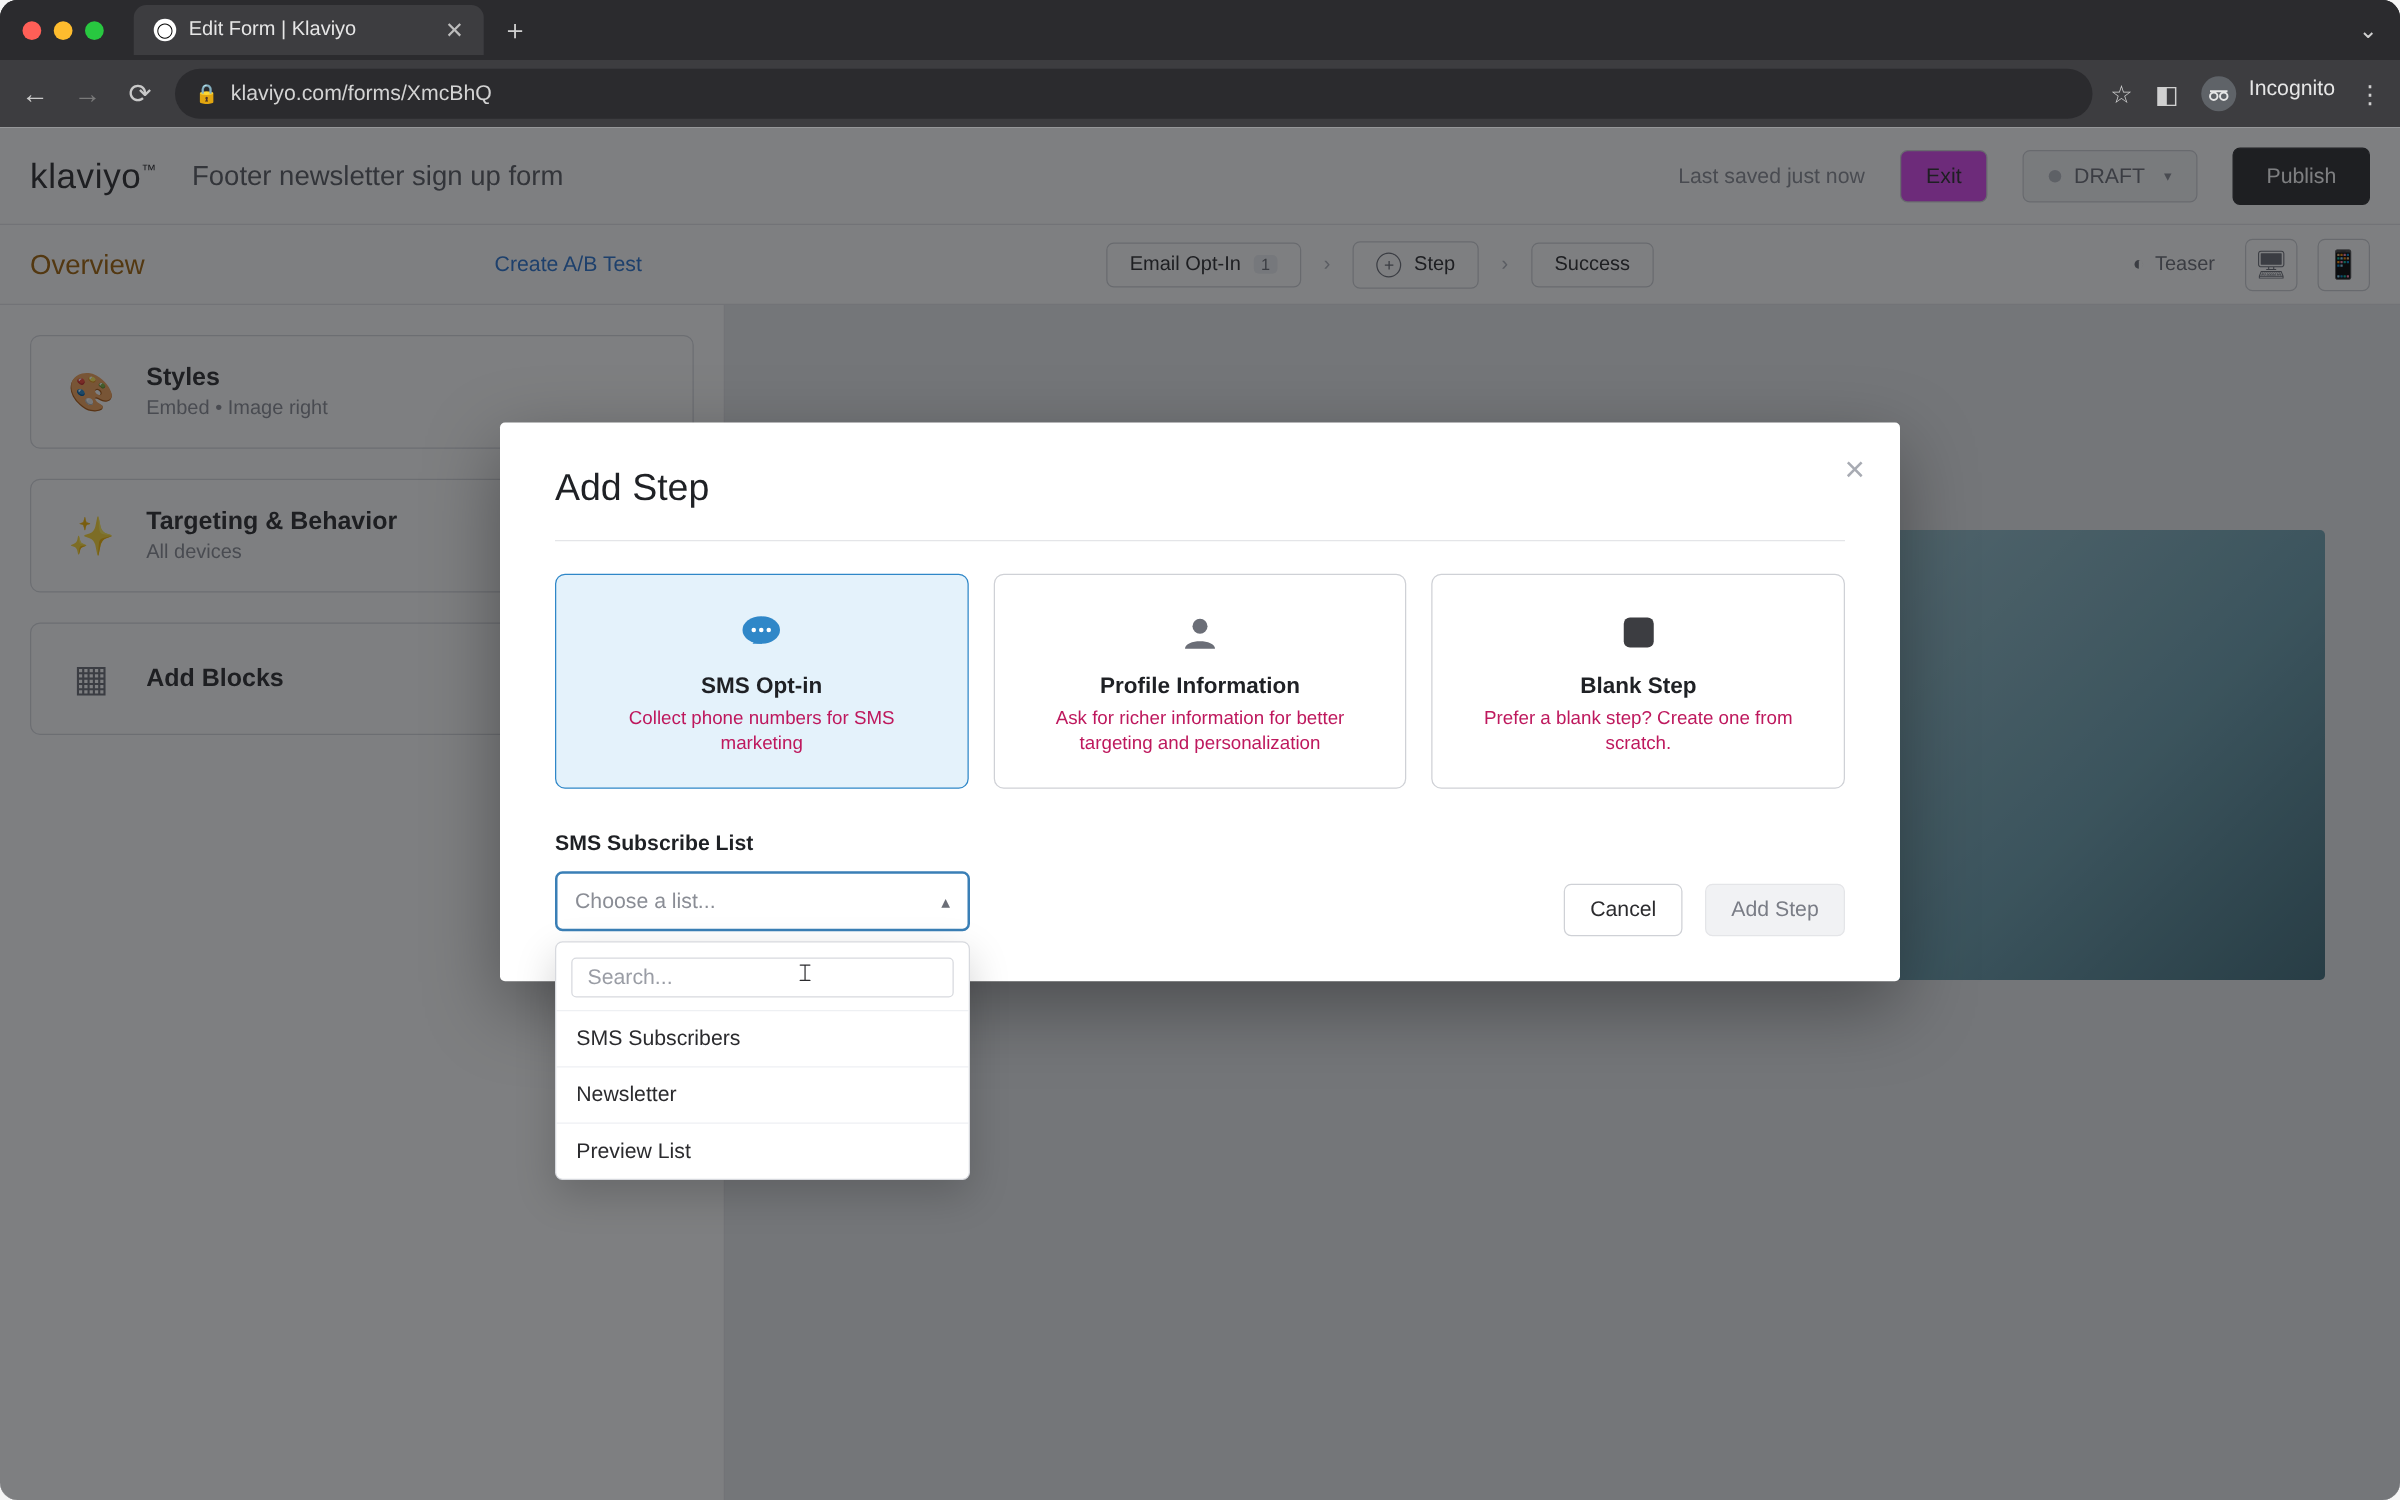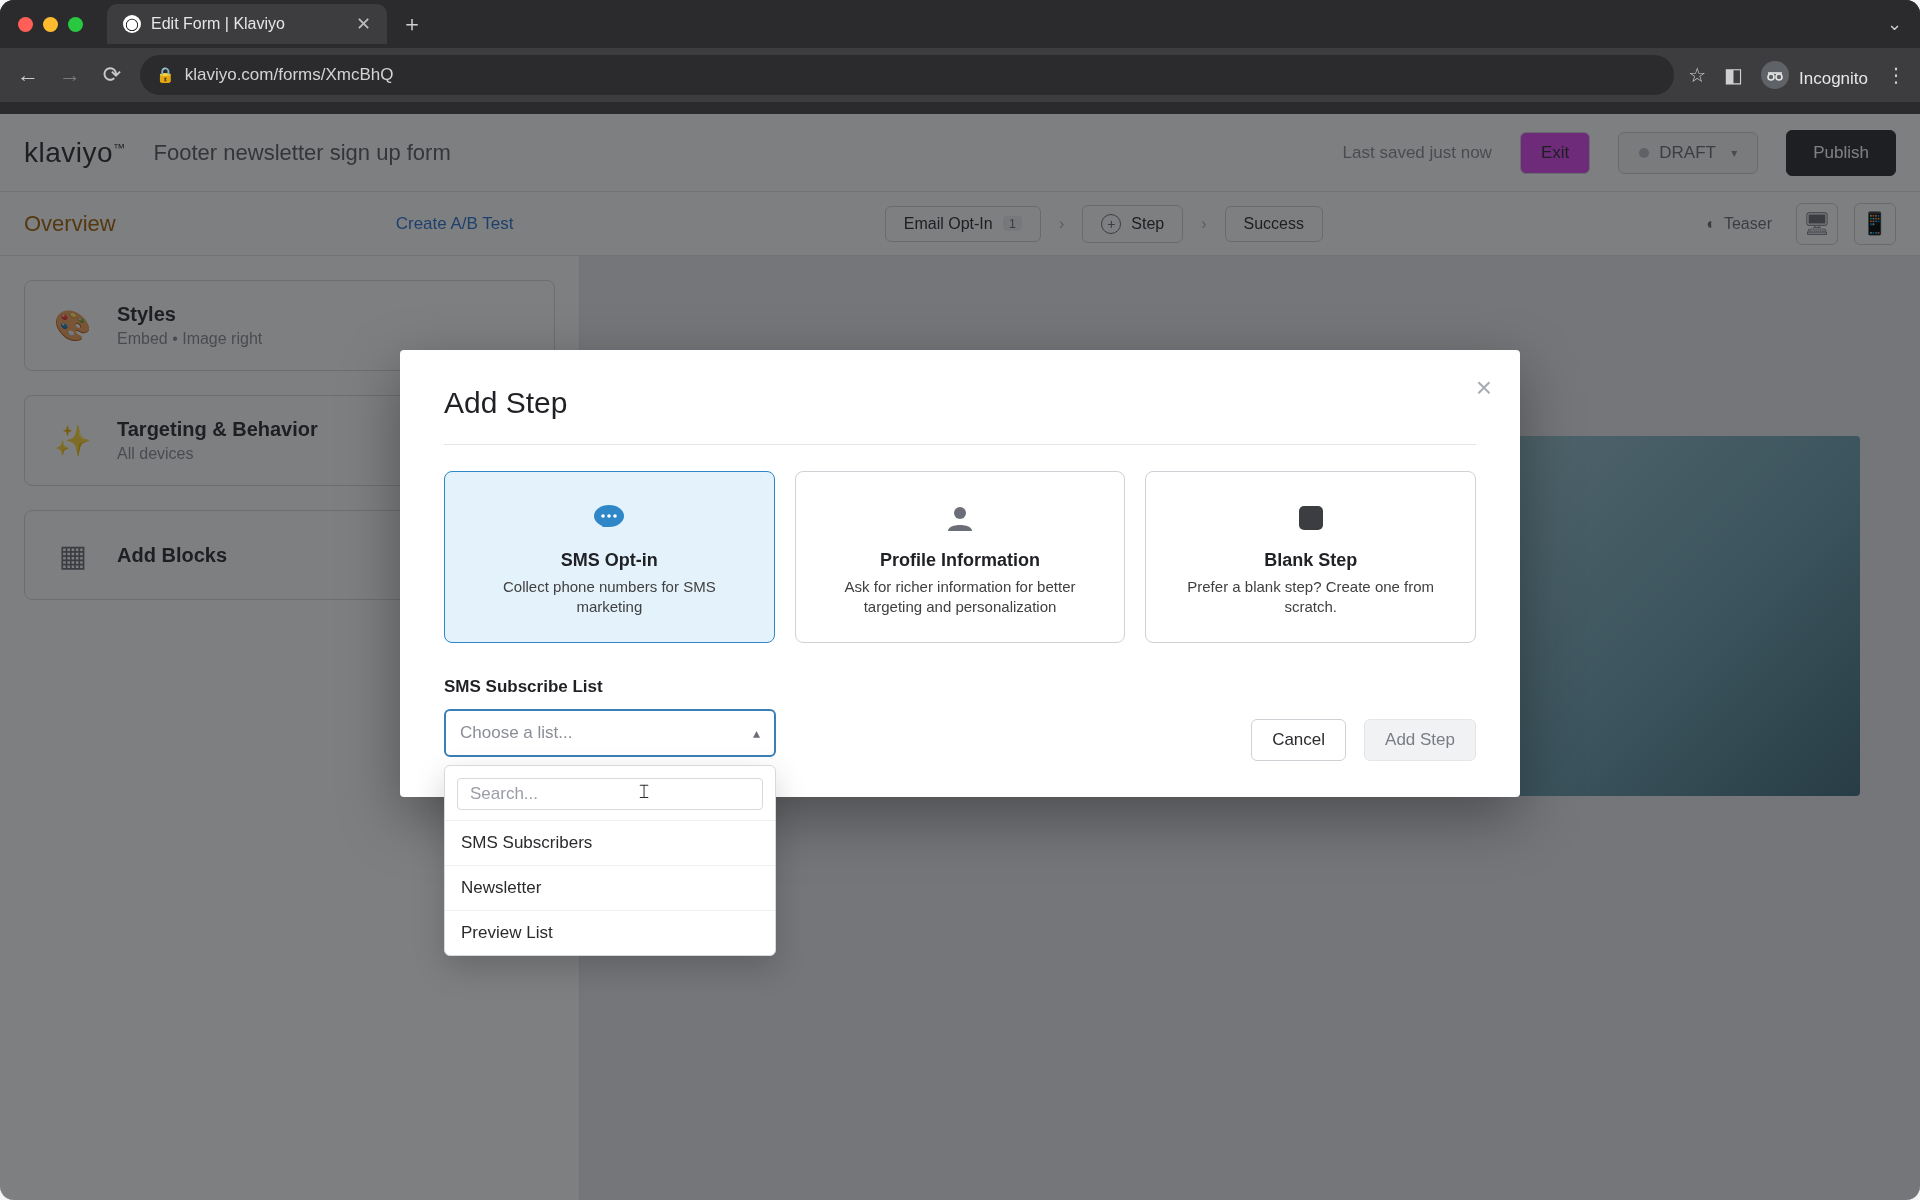--- a/index.html
+++ b/index.html
@@ -19,25 +19,25 @@
   .newtab { margin-left: 14px; color: #d0d0d0; font-size: 22px; }
   .tabspace { flex: 1; }
   .caret-down { color: #d0d0d0; font-size: 18px; margin-left: 8px; }
 
   .addrbar { height: 54px; background: #3d3d40; display: flex; align-items: center; padding: 0 14px; gap: 14px; }
   .nav-ico { color: #c9c9c9; font-size: 22px; width: 28px; text-align: center; }
   .nav-ico.dim { color: #7a7a7a; }
   .url-field { flex: 1; background: #2b2b2e; border-radius: 24px; height: 40px; display: flex; align-items: center; padding: 0 16px; color: #d3d3d3; font-size: 17px; gap: 10px; }
   .url-field .lock { font-size: 15px; color: #bdbdbd; }
   .right-ico { color: #d0d0d0; font-size: 20px; display: flex; align-items: center; gap: 18px; }
-  .incog { display: flex; align-items: flex-end; gap: 10px; color: #e6e6e6; font-size: 17px; }
+  .incog { display: flex; align-items: flex-start; gap: 10px; color: #e6e6e6; font-size: 17px; }
   .incog-badge { width: 28px; height: 28px; border-radius: 50%; background: #5f6368; display:flex; align-items:center; justify-content:center; }
 
   
-  .app { flex: 1; background: #edeef0; position: relative; overflow: hidden; margin-top: 12px; }
+  .app { flex: 1; background: #edeef0; position: relative; overflow: hidden; }
 
   .app-header { height: 78px; background: #fff; border-bottom: 1px solid #e4e5e8; display: flex; align-items: center; padding: 0 24px; gap: 28px; }
   .logo { font-size: 28px; font-weight: 400; color: #2b2b2e; letter-spacing: 0.5px; position: relative; }
   .logo sup { font-size: 12px; vertical-align: super; }
   .form-title { font-size: 22px; color: #5a5c63; font-weight: 500; }
   .hdr-spacer { flex: 1; }
   .last-saved { color: #8a8d95; font-size: 17px; }
   .btn { border: 1px solid #cfd1d6; background: #d946ef; color: #2b2b2e; padding: 10px 20px; border-radius: 6px; font-size: 17px; cursor: pointer; }
   .btn.exit { }
   .btn.draft { display: flex; align-items: center; gap: 10px; color: #6b6e77; background: #f4f5f7; min-width: 140px; }
@@ -73,21 +73,21 @@
   
   .modal { position: absolute; left: 400px; top: 236px; width: 1120px; background: #fff; border-radius: 4px; box-shadow: 0 20px 60px rgba(0,0,0,0.35); padding: 36px 44px 40px 44px; }
   .modal-title { font-size: 30px; color: #1f2125; font-weight: 500; margin-bottom: 24px; }
   .modal-close { position: absolute; top: 22px; right: 28px; font-size: 28px; color: #a8abb3; cursor: pointer; }
   .modal hr { border: none; border-top: 1px solid #e4e5e8; margin-bottom: 26px; }
   .step-cards { display: flex; gap: 20px; margin-bottom: 34px; }
   .step-card { flex: 1; border: 1.5px solid #cfd1d6; border-radius: 8px; padding: 24px 28px; text-align: center; background: #fff; cursor: pointer; }
   .step-card.selected { border-color: #2f87c8; background: #e4f2fb; }
   .step-card .sc-ico { height: 44px; display:flex; align-items:center; justify-content:center; margin-bottom: 10px; }
   .step-card .sc-title { font-size: 18px; font-weight: 600; color: #1f2125; margin-bottom: 6px; }
-  .step-card .sc-desc { font-size: 15px; color: #404040; line-height: 1.35; text-align: center; }
+  .step-card .sc-desc { font-size: 15px; color: #be185d; line-height: 1.35; text-align: center; }
 
   .field-label { font-size: 17px; font-weight: 600; color: #1f2125; margin-bottom: 12px; }
   .select-wrap { position: relative; width: 332px; }
   .select { width: 100%; border: 2px solid #3a7fb6; border-radius: 6px; height: 48px; display: flex; align-items: center; padding: 0 14px; color: #8a8d95; font-size: 17px; justify-content: space-between; background: #fff; cursor: pointer; }
   .select .chev { color: #6b6e77; font-size: 14px; }
 
   .modal-actions { position: absolute; right: 44px; bottom: 36px; display: flex; gap: 18px; }
   .btn.cancel { background: #fff; }
   .btn.add-step { background: #f1f2f4; color: #7a7d86; border-color: #e4e5e8; }
 

